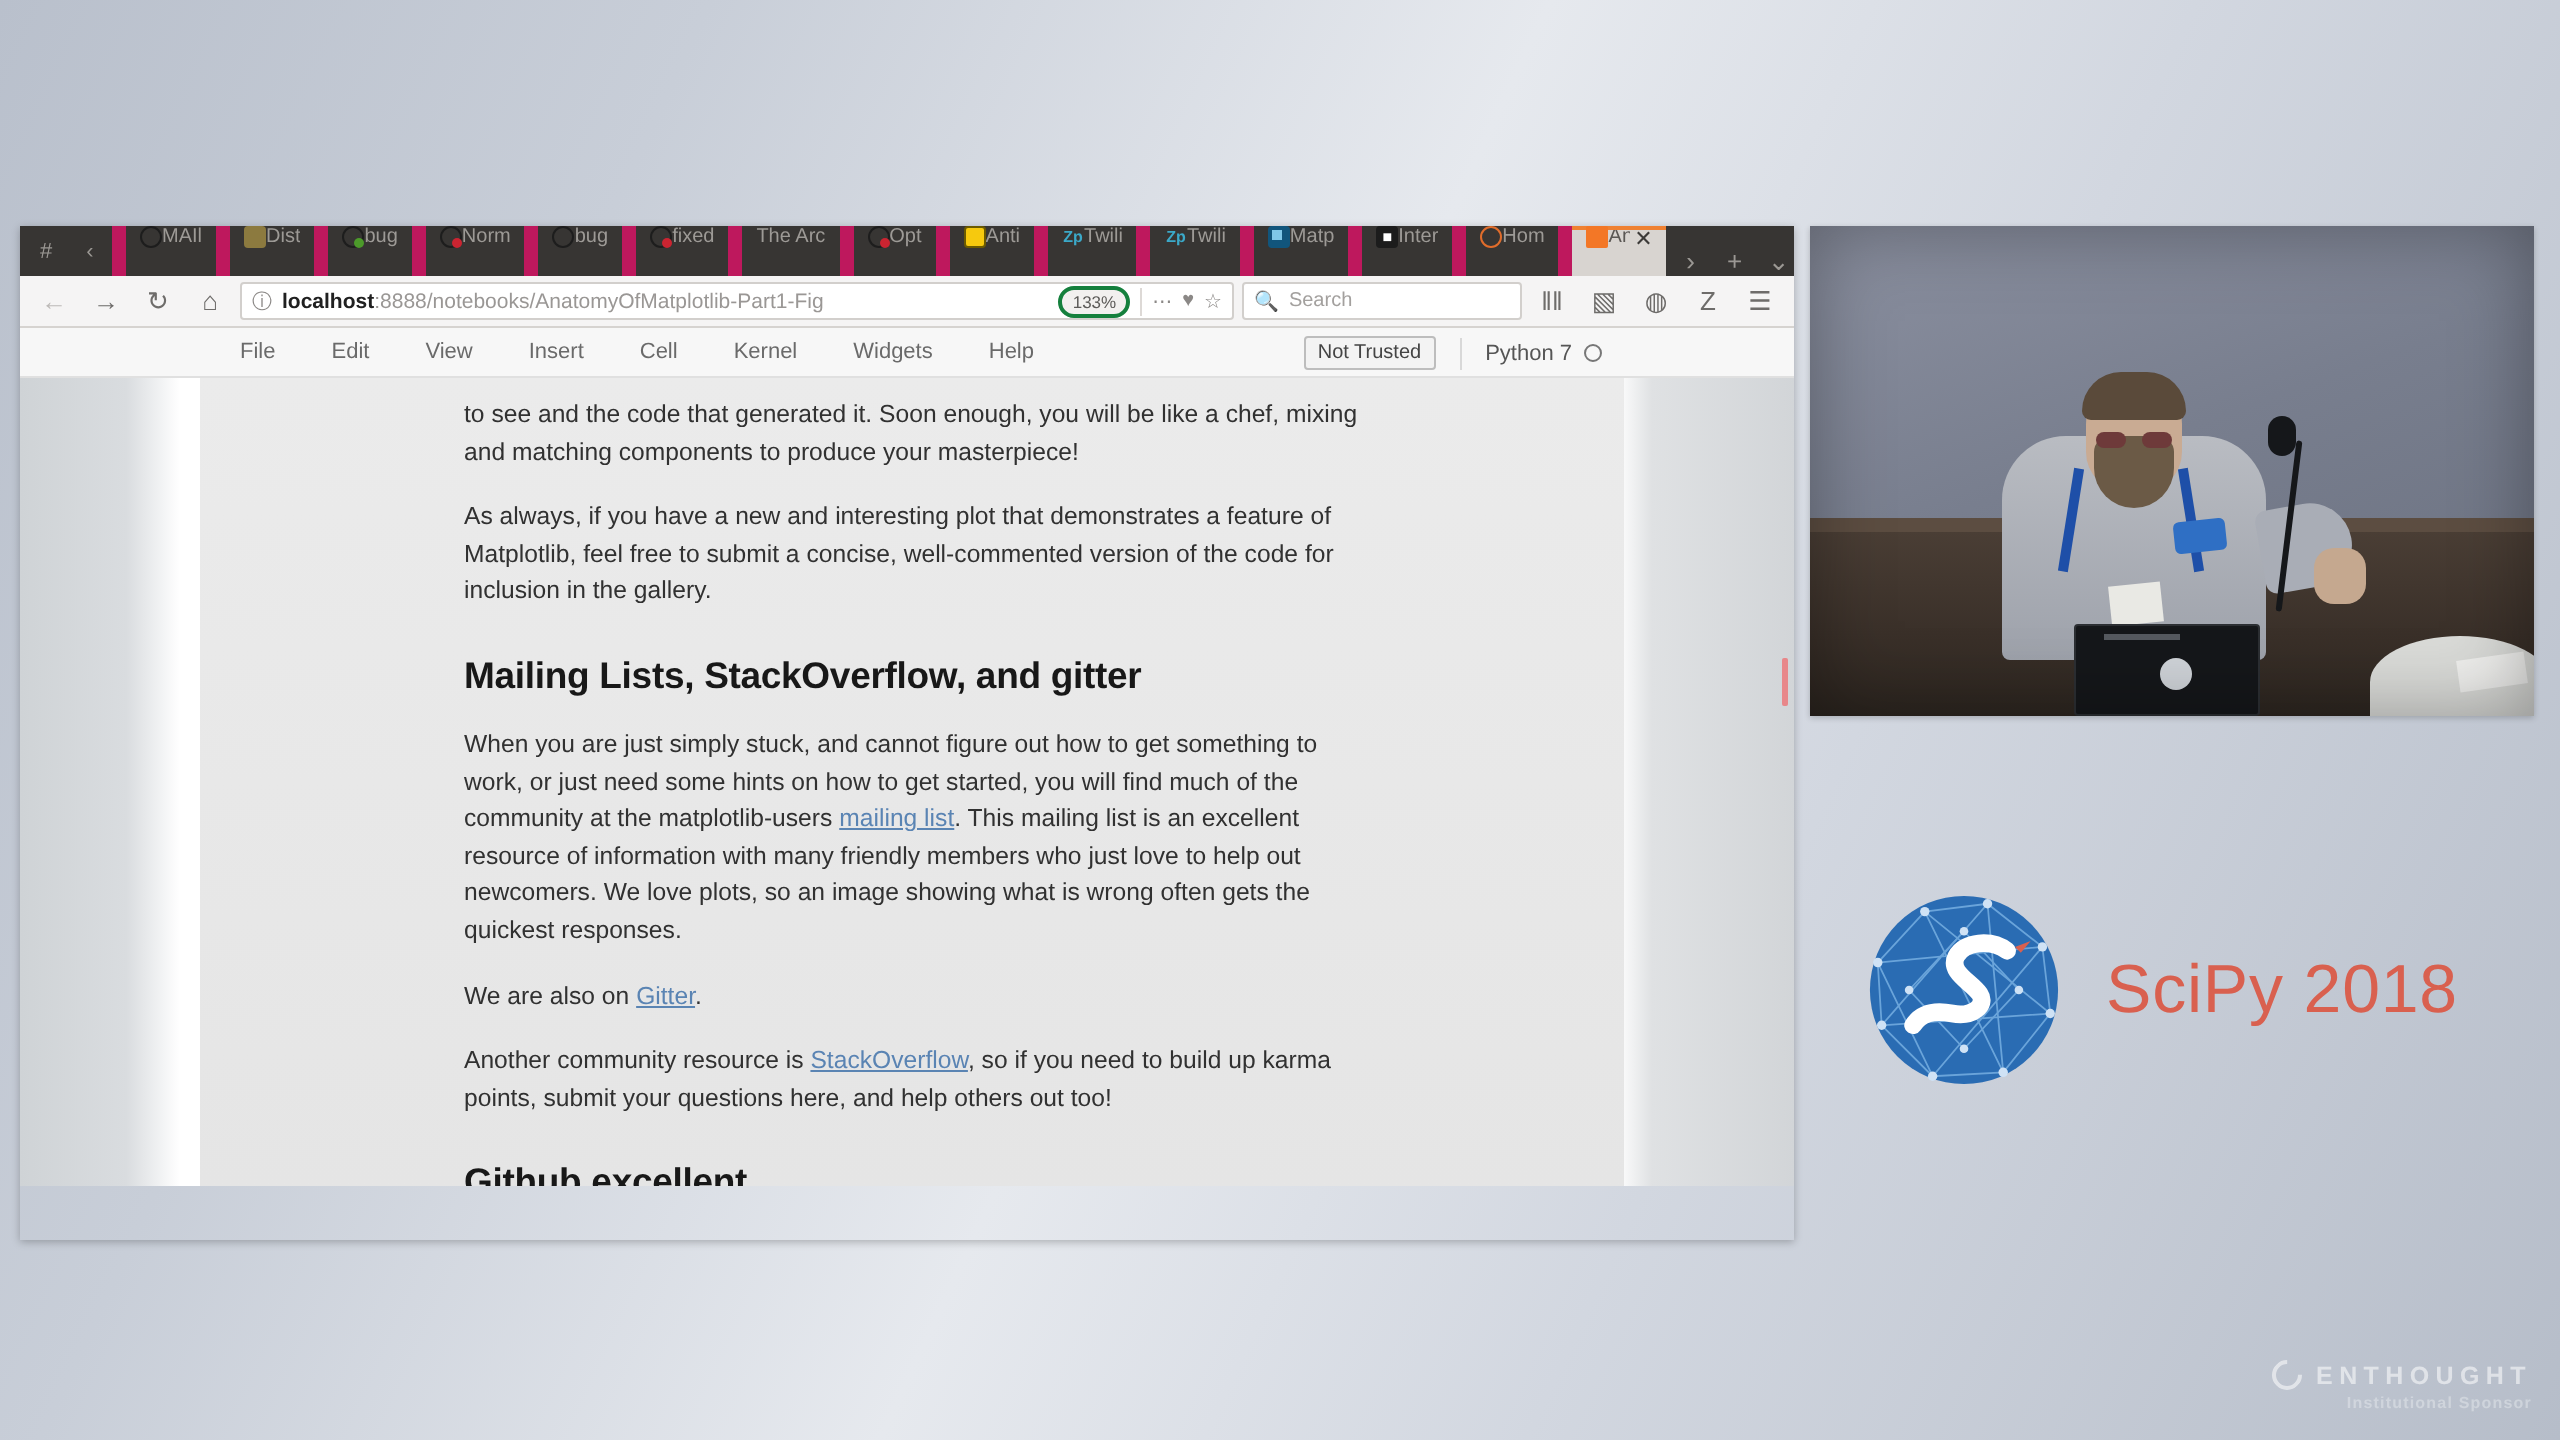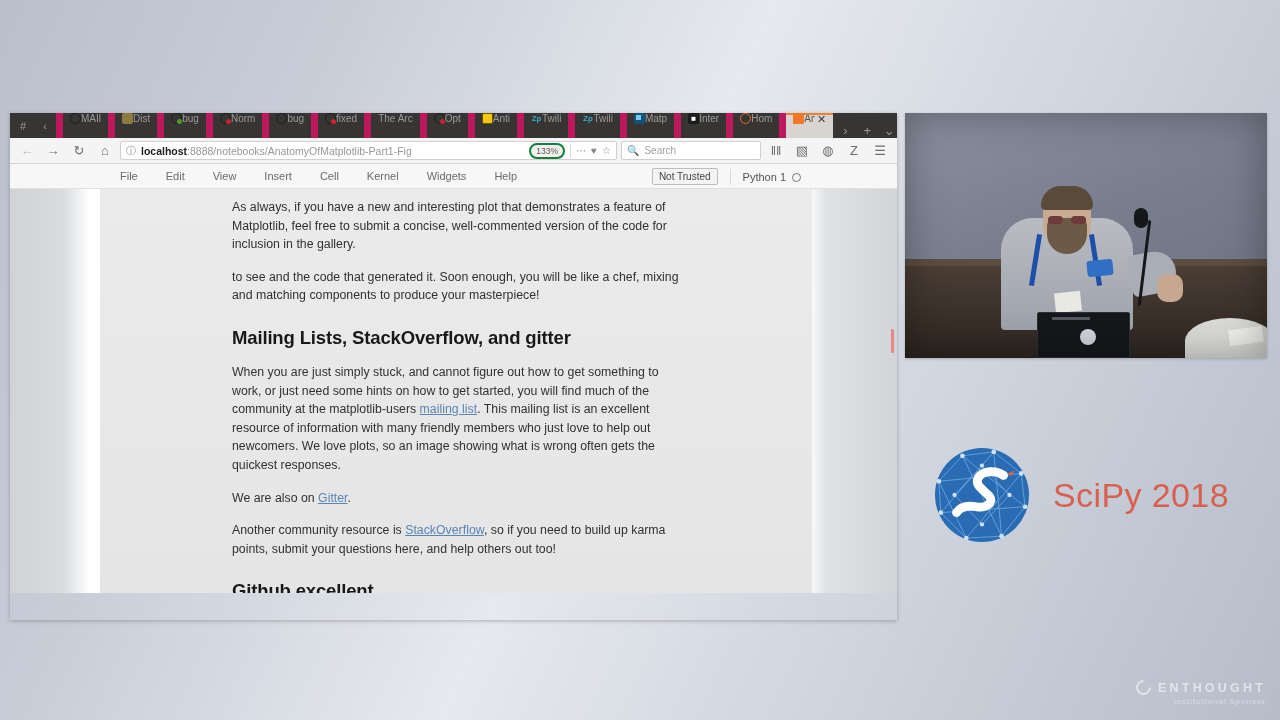--- a/index.html
+++ b/index.html
@@ -407,30 +407,30 @@
       <div>View</div>
       <div>Insert</div>
       <div>Cell</div>
       <div>Kernel</div>
       <div>Widgets</div>
       <div>Help</div>
     </div>
     <div class="jp-right">
       <span class="trust-btn">Not Trusted</span>
       <span class="jp-vline"></span>
-      <span class="kernel"><span>Python 1</span><i class="kernel-dot"></i></span>
+      <span class="kernel"><span>Python 7</span><i class="kernel-dot"></i></span>
     </div>
   </div>
 
   <div class="jp-body">
     <div class="nb-page">
       <div class="nb-inner">
 
+        <p class="nb-p">to see and the code that generated it. Soon enough, you will be like a chef, mixing and matching components to produce your masterpiece!</p>
         <p class="nb-p">As always, if you have a new and interesting plot that demonstrates a feature of Matplotlib, feel free to submit a concise, well-commented version of the code for inclusion in the gallery.</p>
-        <p class="nb-p">to see and the code that generated it. Soon enough, you will be like a chef, mixing and matching components to produce your masterpiece!</p>
 
         <h2 class="nb-h2">Mailing Lists, StackOverflow, and gitter</h2>
 
         <p class="nb-p"><span>When you are just simply stuck, and cannot figure out how to get something to work, or just need some hints on how to get started, you will find much of the community at the matplotlib-users </span><a class="nb-link" href="#">mailing list</a><span>. This mailing list is an excellent resource of information with many friendly members who just love to help out newcomers. We love plots, so an image showing what is wrong often gets the quickest responses.</span></p>
 
         <p class="nb-p"><span>We are also on </span><a class="nb-link" href="#">Gitter</a><span>.</span></p>
 
         <p class="nb-p"><span>Another community resource is </span><a class="nb-link" href="#">StackOverflow</a><span>, so if you need to build up karma points, submit your questions here, and help others out too!</span></p>
 
         <h2 class="nb-h2">Github excellent</h2>

